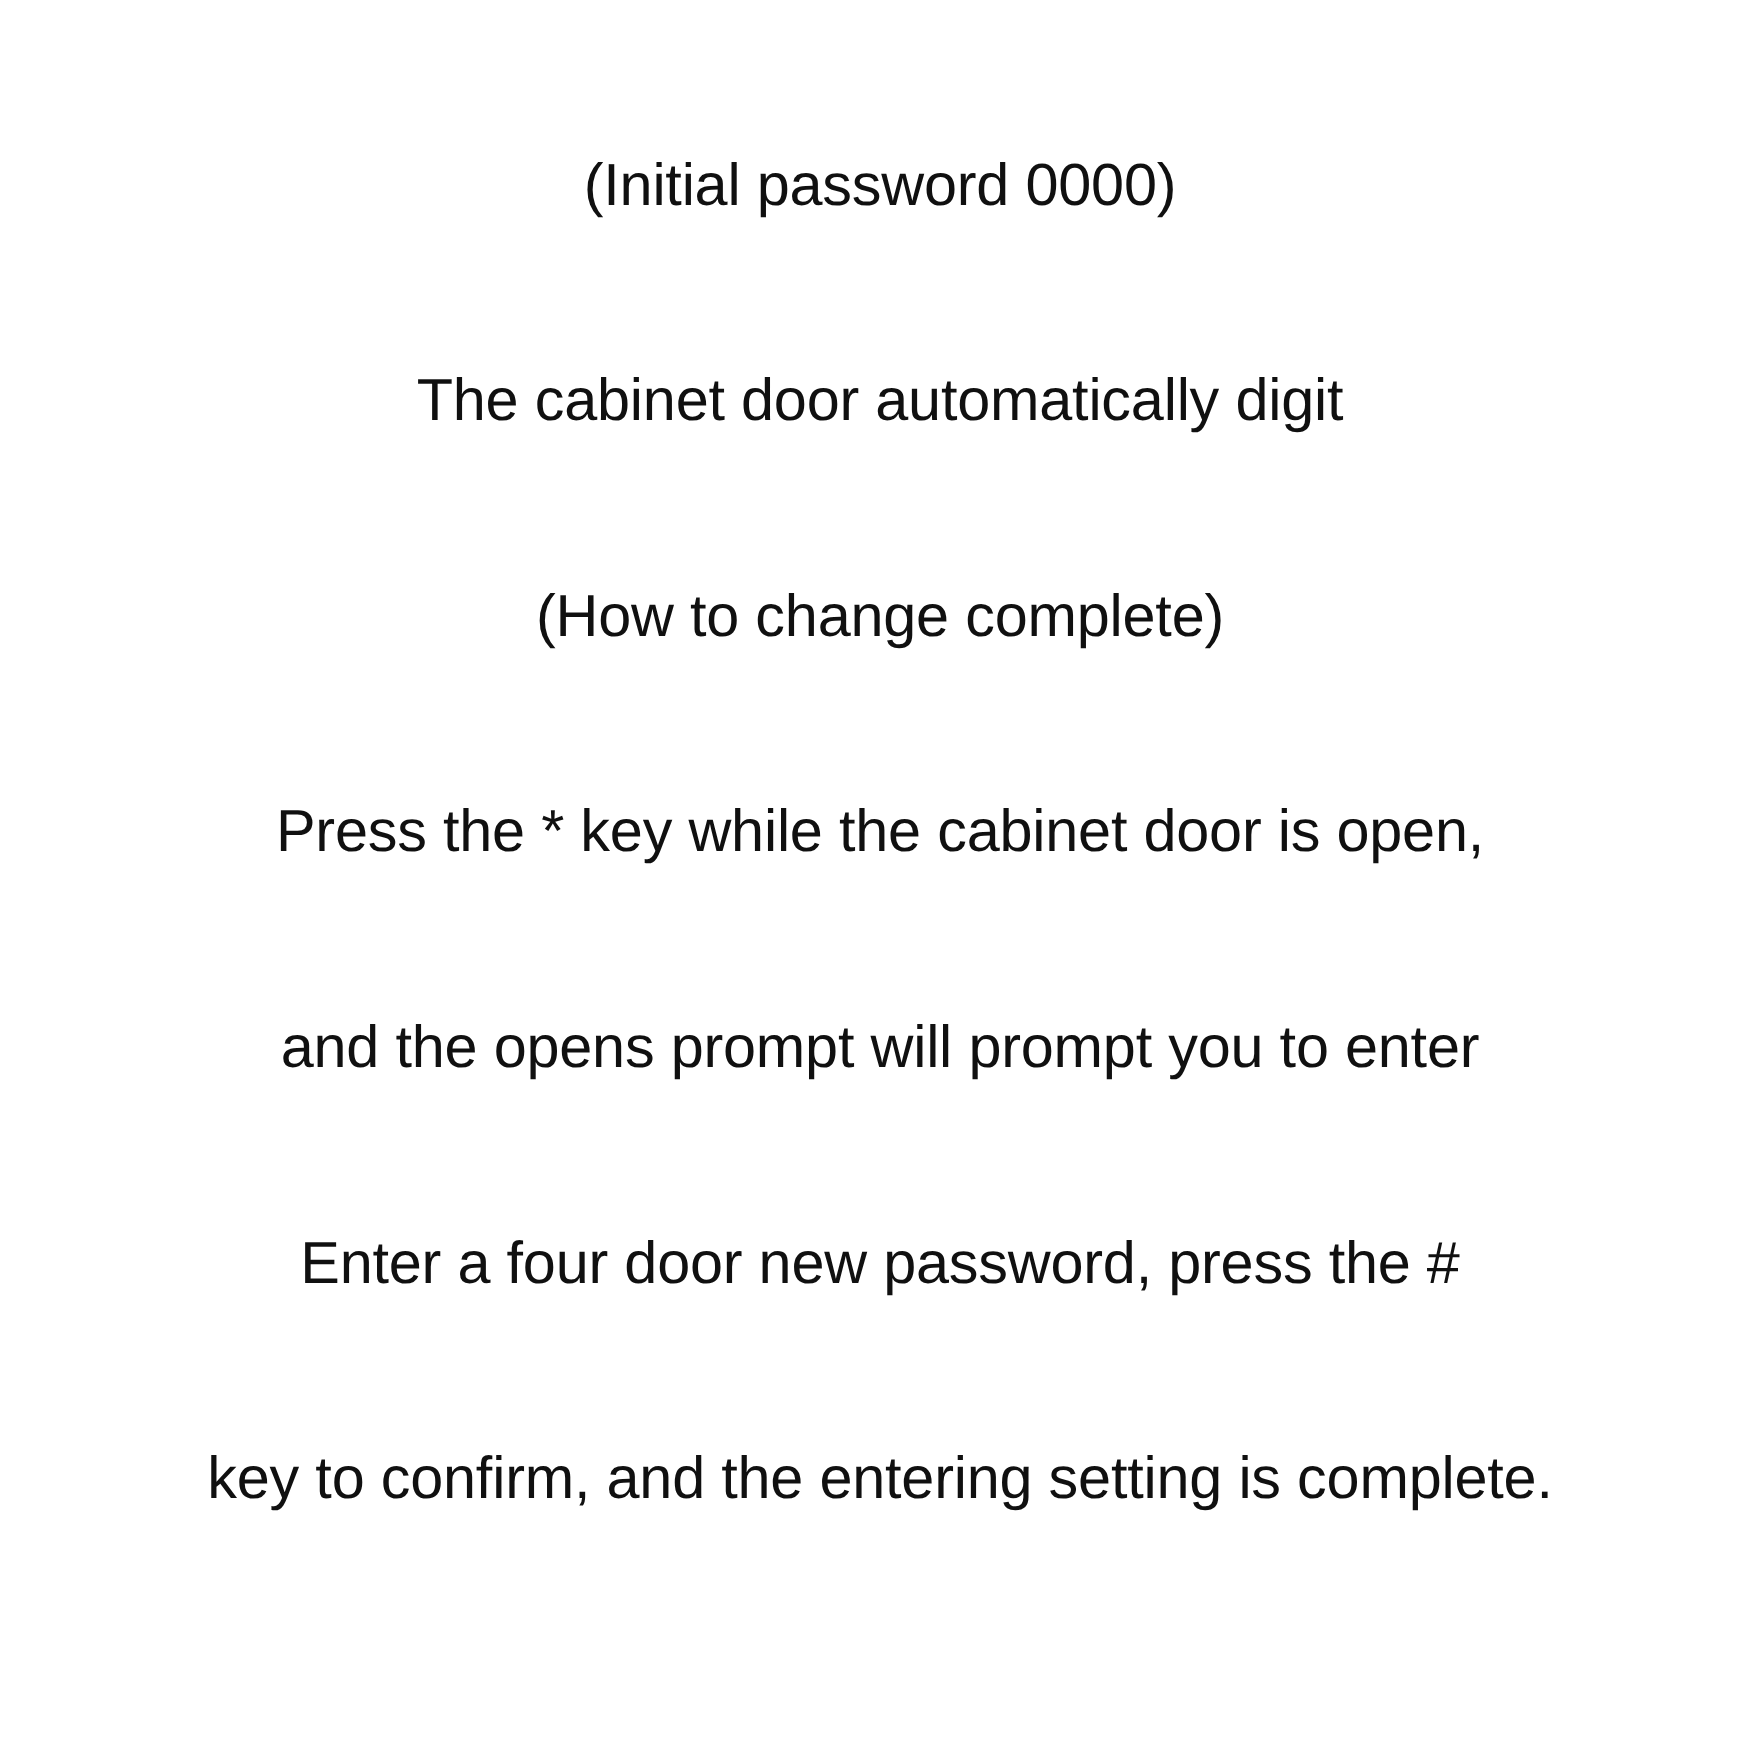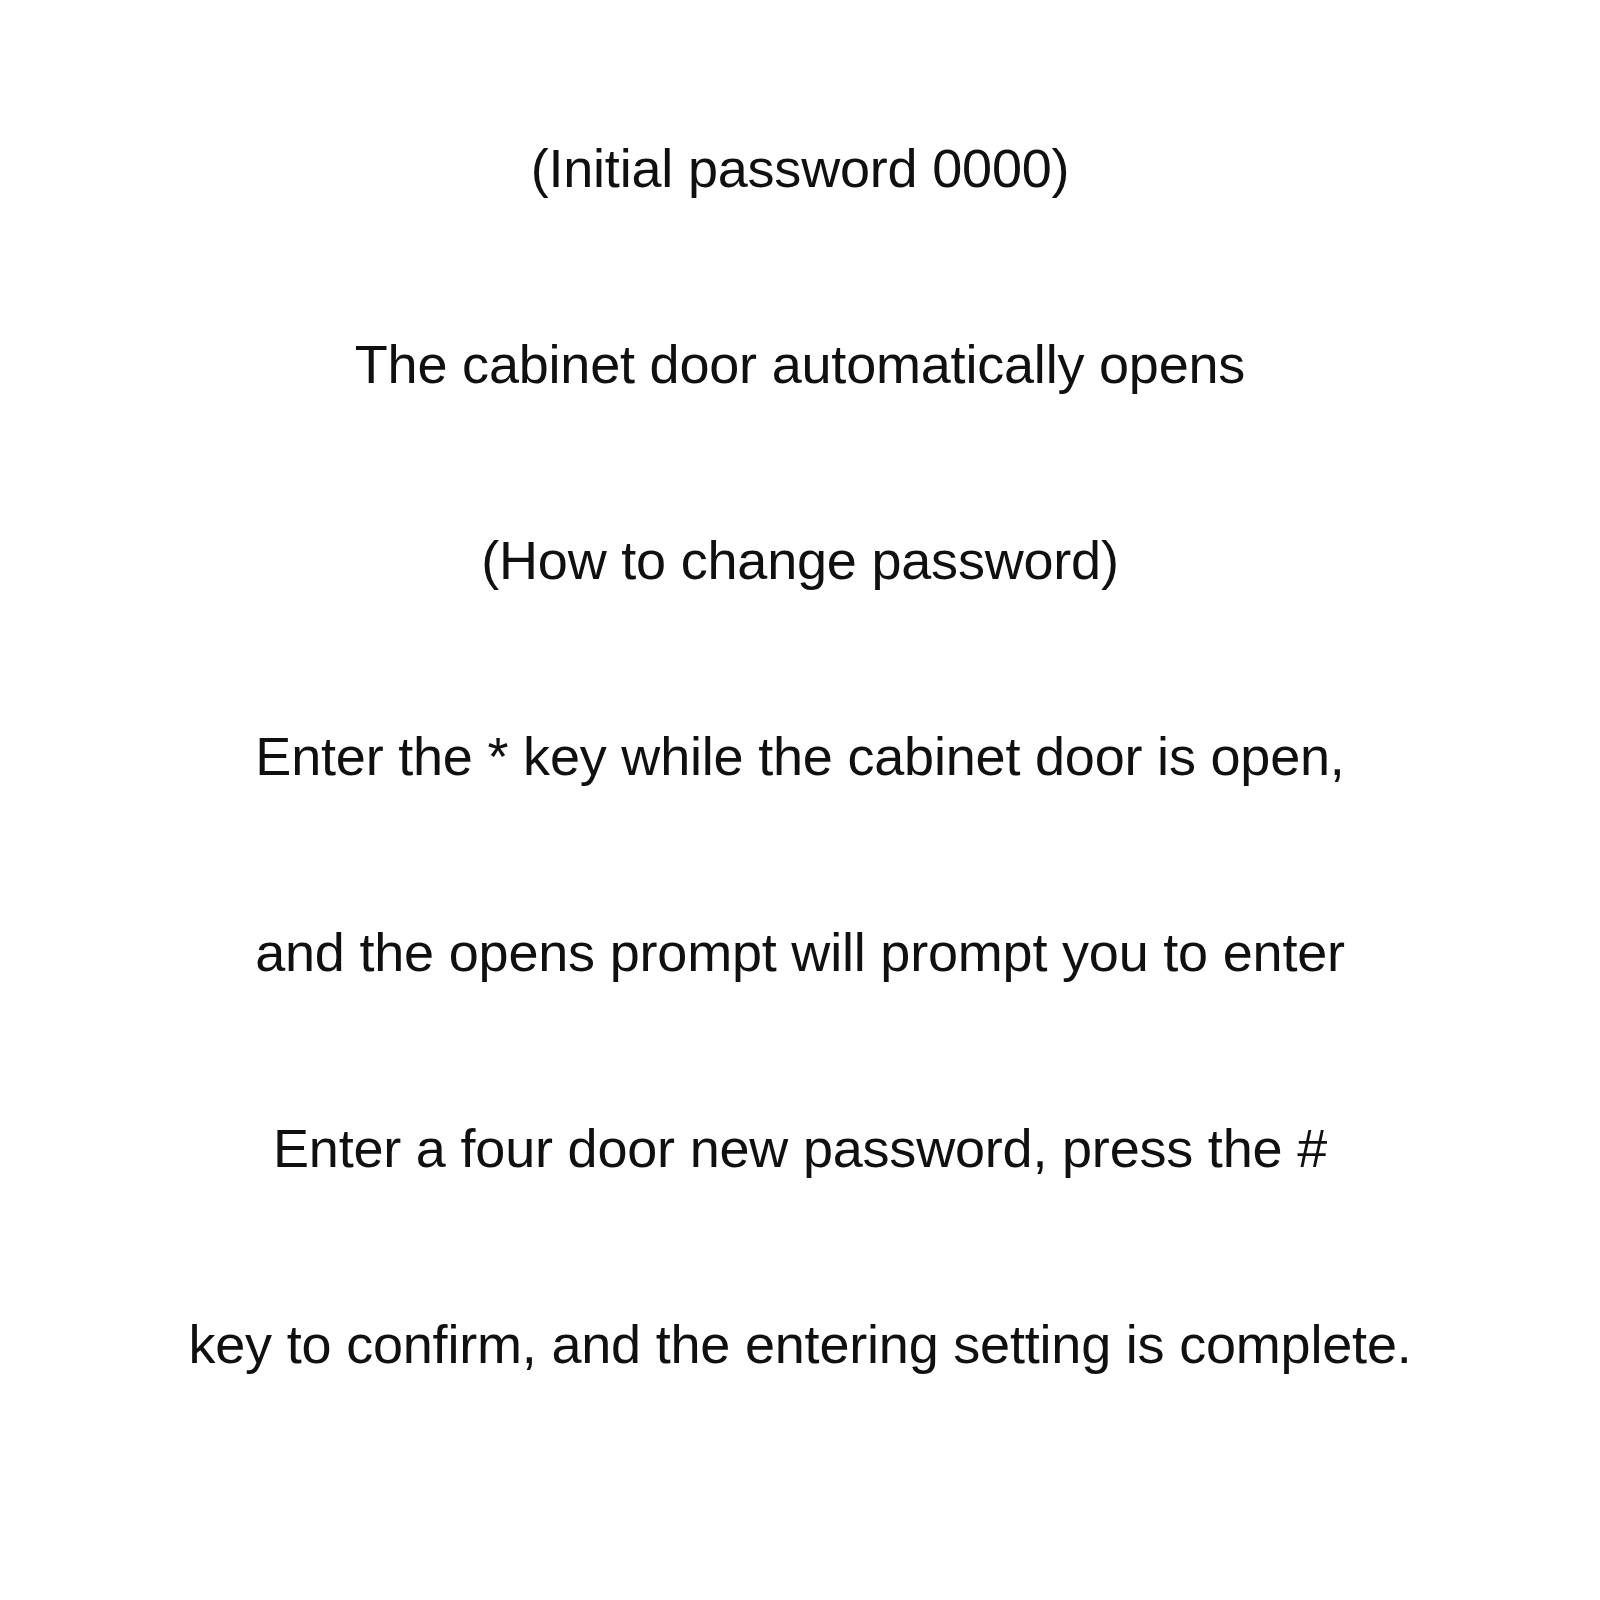--- a/index.html
+++ b/index.html
@@ -34,20 +34,20 @@
   }
   .line.black {
     color: #101010;
   }
 </style>
 </head>
 <body>
 
 <div class="sheet">
   <p class="line black">(Initial password 0000)</p>
-  <p class="line black">The cabinet door automatically opens</p>
-  <p class="line black">(How to change password)</p>
-  <p class="line black">Enter the * key while the cabinet door is open,</p>
+  <p class="line black">The cabinet door automatically digit</p>
+  <p class="line black">(How to change complete)</p>
+  <p class="line black">Press the * key while the cabinet door is open,</p>
   <p class="line black">and the opens prompt will prompt you to enter</p>
   <p class="line black">Enter a four door new password, press the #</p>
   <p class="line black">key to confirm, and the entering setting is complete.</p>
 
 </div>
 
 </body></html>

